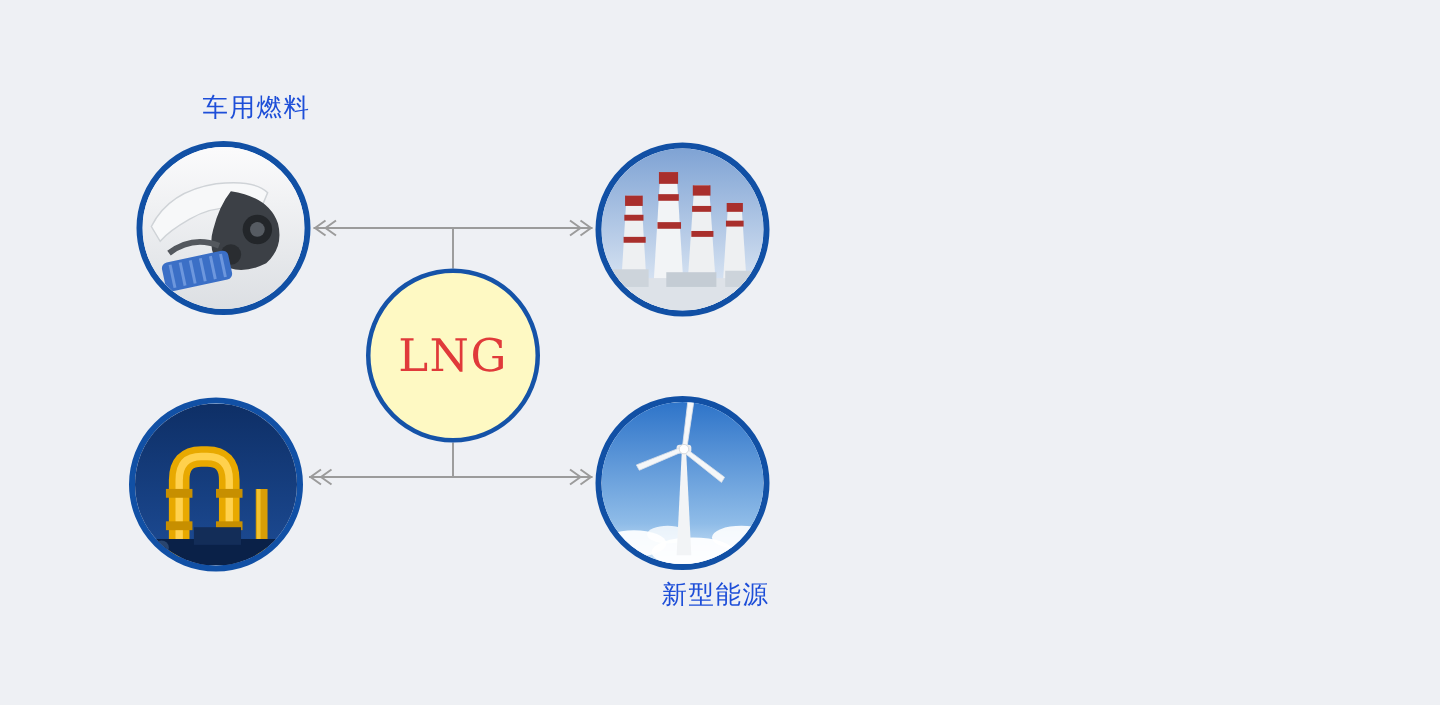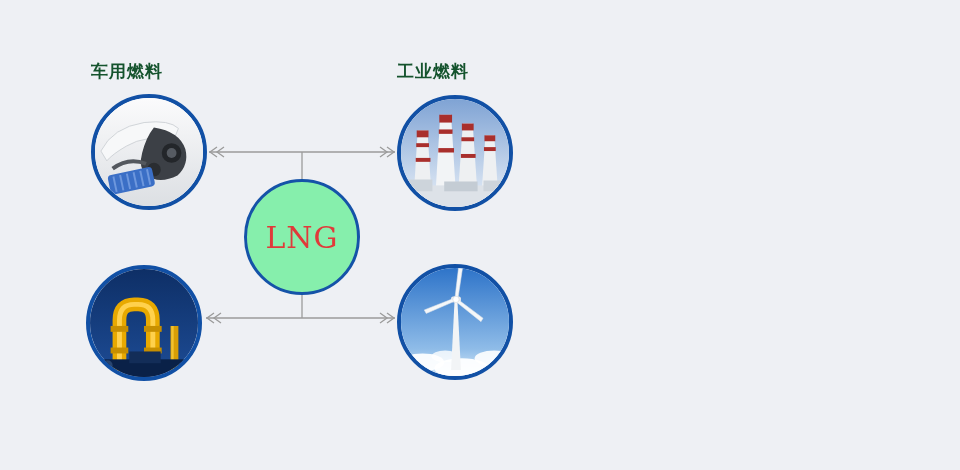--- a/index.html
+++ b/index.html
@@ -21,35 +21,34 @@
     border:4px solid #1150a5;
     border-radius:50%;
     overflow:hidden;
     background:#fff;
     box-sizing:content-box;
   }
   .node-circle svg{display:block;width:100%;height:100%;}
   .node-label{
     position:absolute;
     width:116px;
-    text-align:left;
+    text-align:right;
     font-size:17px;
-    color:#14532d;
+    color:#1d4ed8;
     letter-spacing:1px;
-    font-weight:bold;
   }
   .center-circle{
     position:absolute;
     left:244px;
     top:179px;
     width:110px;
     height:110px;
     border:3px solid #1553a8;
     border-radius:50%;
-    background:#86efac;
+    background:#fef9c3;
     display:flex;
     align-items:center;
     justify-content:center;
     box-sizing:content-box;
   }
   .center-circle .lng-text{
     font-family:"DejaVu Serif","Liberation Serif",serif;
     font-size:30px;
     color:#e03a3a;
     letter-spacing:1px;
@@ -120,21 +119,20 @@
             <line x1="27" y1="76" x2="27" y2="92"></line>
           <line x1="34" y1="76" x2="34" y2="92"></line>
             <line x1="41" y1="76" x2="41" y2="92"></line>
           <line x1="48" y1="76" x2="48" y2="92"></line>
             <line x1="55" y1="76" x2="55" y2="92"></line>
         </g>
       </g>
     </svg>
   </div>
 
-  <div class="node-label label-tr">工业燃料</div>
 
   <div class="node-circle node-tr">
     <svg viewBox="0 0 110 110">
       <defs>
         <linearGradient id="sky1" x1="0" y1="0" x2="0" y2="1">
           <stop offset="0" stop-color="#7fa3d4"></stop>
             <stop offset="1" stop-color="#e9f0f8"></stop>
         </linearGradient>
       </defs>
       <rect width="110" height="110" fill="url(#sky1)"></rect>
@@ -220,14 +218,15 @@
 
       <g transform="translate(56,32)" fill="#f5f7f9" stroke="#dfe3e8" stroke-width="0.5">
         <path transform="rotate(-75)" d="M2,-1.5 L33,-6 L34,-2 L3,1.5 Z"></path>
         <path transform="rotate(45)" d="M2,-1.5 L33,-6 L34,-2 L3,1.5 Z"></path>
         <path transform="rotate(165)" d="M2,-1.5 L33,-6 L34,-2 L3,1.5 Z"></path>
       </g>
       <circle cx="56" cy="32" r="3.2" fill="#ffffff" stroke="#d3d7db" stroke-width="0.6"></circle>
     </svg>
   </div>
 
+  <div class="node-label label-br">新型能源</div>
 
 </div>
 
 </body></html>

